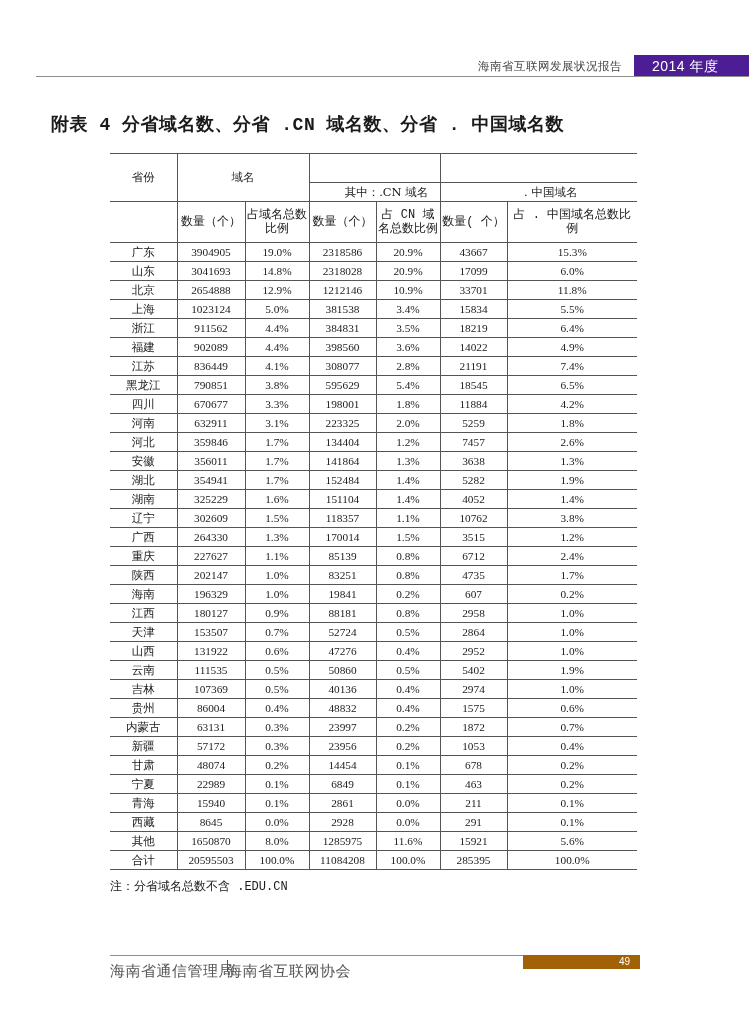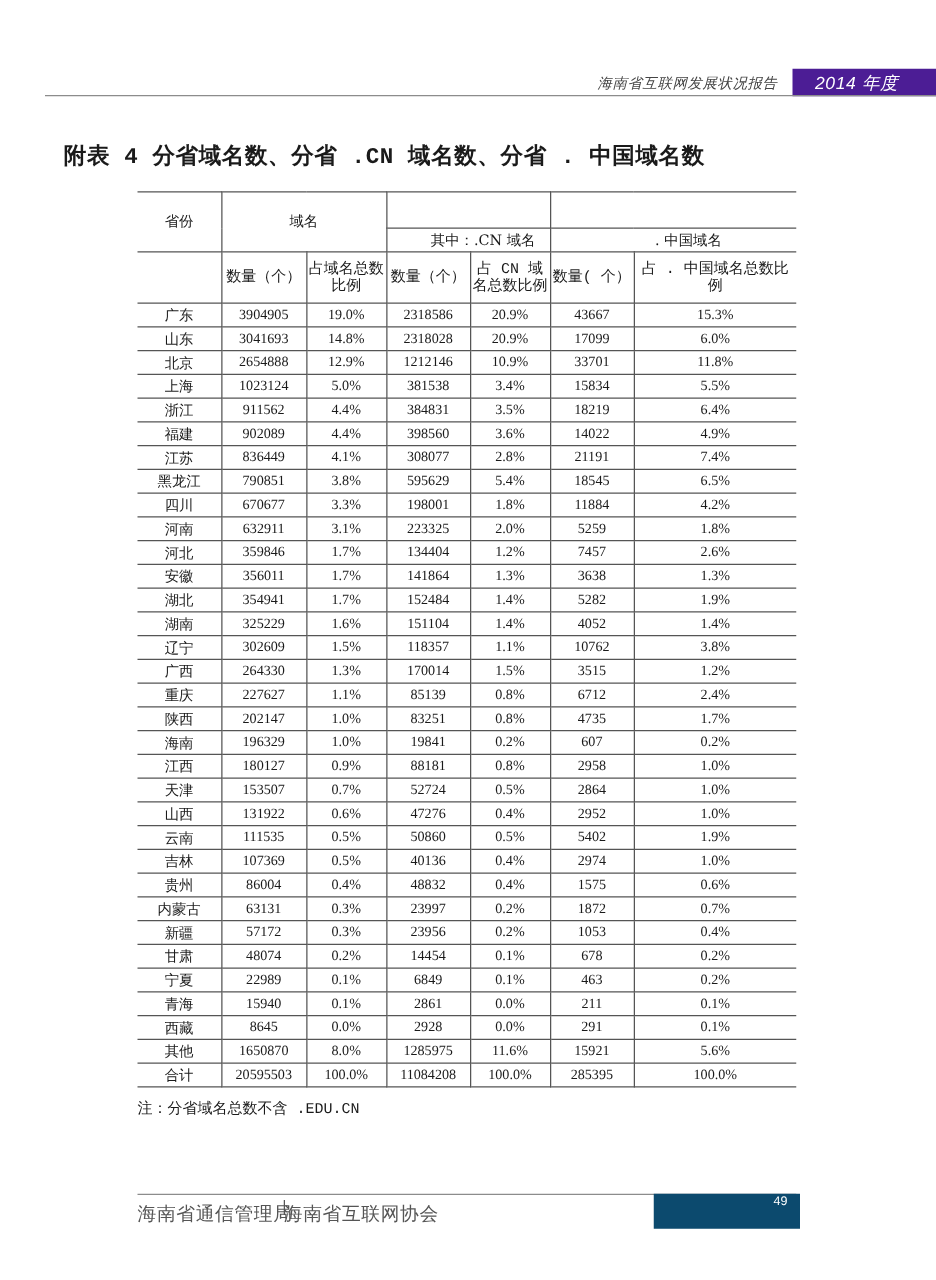--- a/index.html
+++ b/index.html
@@ -4,21 +4,21 @@
 <style>
   html, body { margin: 0; padding: 0; }
   body {
     width: 749px; height: 1024px; position: relative; overflow: hidden;
     background: #ffffff;
     font-family: "Liberation Serif", "DejaVu Serif", serif;
     color: #1a1a1a;
   }
   
   .run-header {
-    position: absolute; left: 0; top: 0; width: 749px; height: 80px; font-style: italic;
+    position: absolute; left: 0; top: 0; width: 749px; height: 80px;
   }
   .run-header .header-rule {
     position: absolute; left: 36px; right: 0; top: 76px;
     border-top: 1px solid #8c8c8c;
   }
   .run-header .report-name {
     position: absolute; right: 127px; top: 59px;
     font-size: 11.5px; color: #444; letter-spacing: 0.5px;
     font-family: "DejaVu Serif", serif;
   }
@@ -43,21 +43,21 @@
   }
   table.data td, table.data th {
     border: 1px solid #555; padding: 0; text-align: center;
     height: 18px; line-height: 18px; font-weight: normal;
     white-space: nowrap; overflow: hidden;
   }
   table.data tr > *:first-child { border-left: none; }
   table.data tr > *:last-child { border-right: none; }
   table.data tr.top-row > * { border-top: 1.5px solid #555; }
   table.data tr.bottom-row > * { border-bottom: 1.5px solid #555; }
-  table.data th.h-group { height: 47px; font-size: 11.5px; font-family: Liberation Sans, sans-serif; }
+  table.data th.h-group { height: 47px; font-size: 11.5px; font-family: Liberation Mono, monospace; }
   table.data th.h-sub { height: 18px; font-size: 11.5px; font-family: "DejaVu Serif", serif; padding-left: 24px; }
   table.data th.h-blank { height: 28px; }
   table.data th.h-col {
     height: 40px; line-height: 14px; font-size: 12px;
     font-family: Liberation Mono, monospace; white-space: normal;
   }
   table.data td.prov { font-family: "DejaVu Serif", serif; font-size: 11.5px; }
   .note {
     position: absolute; left: 110px; top: 878px;
     font-size: 12px; font-family: Liberation Mono, monospace;
@@ -66,22 +66,22 @@
   .footer-rule {
     position: absolute; left: 110px; width: 527px; top: 955px;
     border-top: 1px solid #8c8c8c;
   }
   .footer-org {
     position: absolute; top: 962px; font-size: 15px; color: #555;
     font-family: Liberation Sans, sans-serif; letter-spacing: 0.5px;
   }
   .footer-sep { position: absolute; top: 960px; left: 227px; width: 1px; height: 12px; background: #555; }
   .page-box {
-    position: absolute; left: 523px; top: 955px; width: 117px; height: 28px;
-    background: #0c4a6e; color: #ffffff; text-align: right;
+    position: absolute; left: 523px; top: 955px; width: 117px; height: 14px;
+    background: #a16207; color: #ffffff; text-align: right;
     font-family: "Liberation Sans", sans-serif; font-size: 10px; line-height: 14px;
     padding-right: 10px; box-sizing: border-box;
   }
 </style>
 </head>
 <body>
 
 <div class="run-header">
   <span class="report-name">海南省互联网发展状况报告</span>
   <div class="year-box">2014 年度</div>

